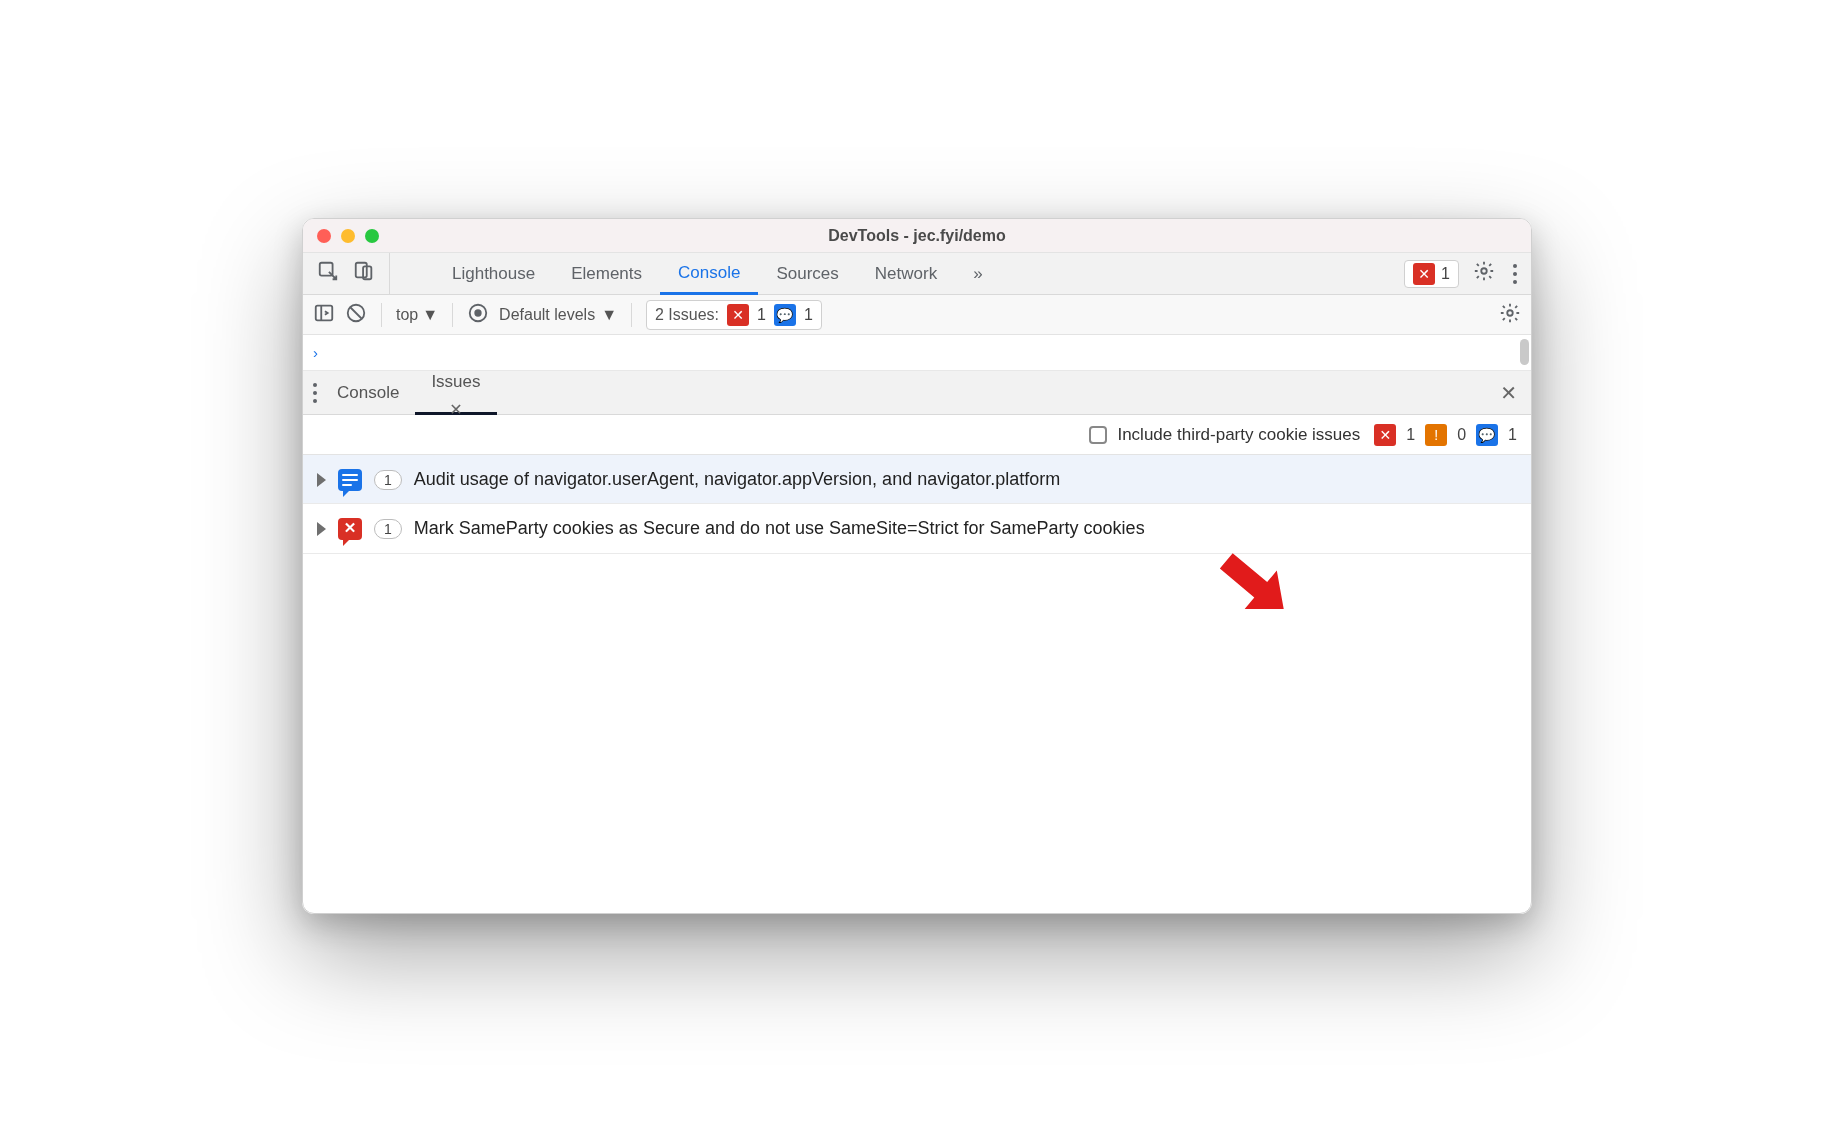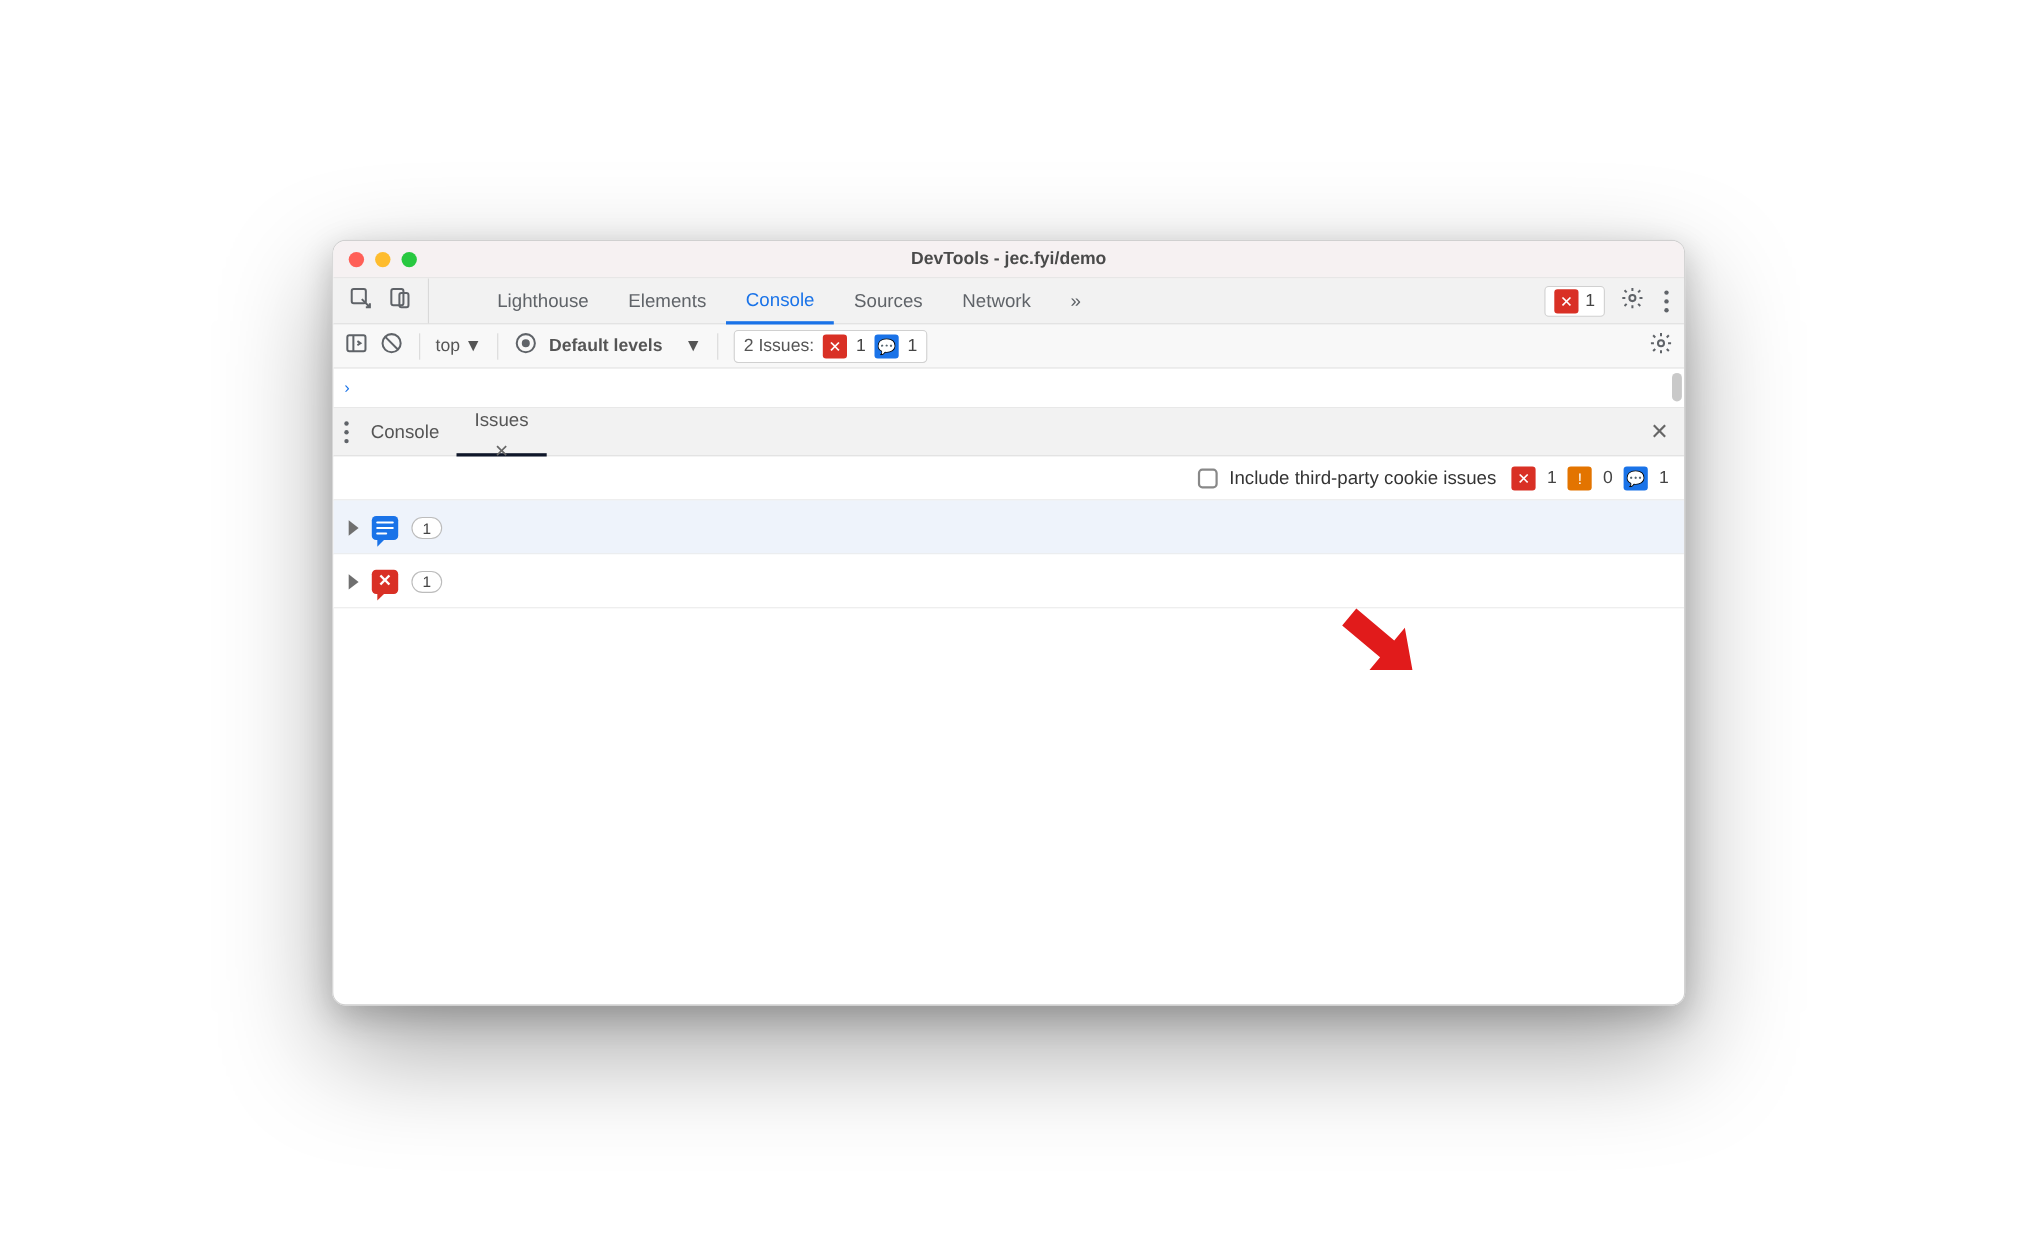--- a/index.html
+++ b/index.html
@@ -25,21 +25,21 @@
   .badge-err { background: #d93025; color: #fff; border-radius: 3px; width: 22px; height: 22px; display: inline-flex; align-items: center; justify-content: center; font-size: 14px; }
   .badge-info { background: #1a73e8; color: #fff; border-radius: 3px; width: 22px; height: 22px; display: inline-flex; align-items: center; justify-content: center; font-size: 14px; }
   .badge-warn { background: #e37400; color: #fff; border-radius: 3px; width: 22px; height: 22px; display: inline-flex; align-items: center; justify-content: center; font-size: 14px; }
   .pill { border: 1px solid #d0d0d0; border-radius: 4px; padding: 2px 8px; display: inline-flex; align-items: center; gap: 6px; background: #fff; }
   .count-txt { font-size: 16px; color: #444; }
 
   
   .console-toolbar { height: 40px; display: flex; align-items: center; gap: 10px; padding: 0 10px; border-bottom: 1px solid #e3e3e3; background: #f8f8f8; font-size: 16px; color: #555; }
   .console-toolbar .sep { width: 1px; height: 24px; background: #d9d9d9; margin: 0 4px; }
   .filter-input { flex: 0 0 380px; height: 28px; border: 1px solid #ccc; padding: 0 8px; font-size: 15px; color: #999; background: #fff; }
-  .levels { display: flex; align-items: center; gap: 20px; font-weight: bold; }
+  .levels { display: flex; align-items: center; gap: 6px; }
   .issues-pill { border: 1px solid #d0d0d0; border-radius: 4px; padding: 3px 8px; display: inline-flex; align-items: center; gap: 8px; background: #fff; }
   .console-toolbar .grow { flex: 1; }
   .gear2 { margin-left: auto; }
 
   .console-body { height: 36px; display: flex; align-items: center; padding: 0 10px; color: #1a73e8; font-family: Menlo, monospace; font-size: 15px; border-bottom: 1px solid #e8e8e8; position: relative; }
   .scroll-thumb { position: absolute; right: 2px; top: 4px; width: 9px; height: 26px; background: #c9c9c9; border-radius: 5px; }
 
   
   .drawer-tabs { height: 44px; display: flex; align-items: center; border-bottom: 1px solid #d9d9d9; background: #f2f2f2; font-size: 17px; color: #555; padding-left: 6px; }
   .dtab { padding: 0 16px; height: 100%; display: flex; align-items: center; gap: 8px; cursor: pointer; }
@@ -238,30 +238,32 @@
       <div class="icon-chat blue">
         <div class="lines">
             <div></div>
             <div></div>
             <div></div>
           </div>
       </div>
       <span class="count-oval">
           <span>1</span>
         </span>
+      <div class="issue-text">Audit usage of navigator.userAgent, navigator.appVersion, and navigator.platform</div>
     </div>
 
     <div class="issue-row">
       <div class="tri"></div>
       <div class="icon-chat red">
           <span class="x">✕</span>
         </div>
       <span class="count-oval">
           <span>1</span>
         </span>
+      <div class="issue-text">Mark SameParty cookies as Secure and do not use SameSite=Strict for SameParty cookies</div>
     </div>
 
   </div>
 
 
   <div class="arrow">
     <svg width="90" height="90" viewBox="0 0 90 90">
       <path d="M10 40 L55 40 L55 25 L85 50 L55 75 L55 60 L10 60 Z" fill="#e11b1b"></path>
     </svg>
   </div>

